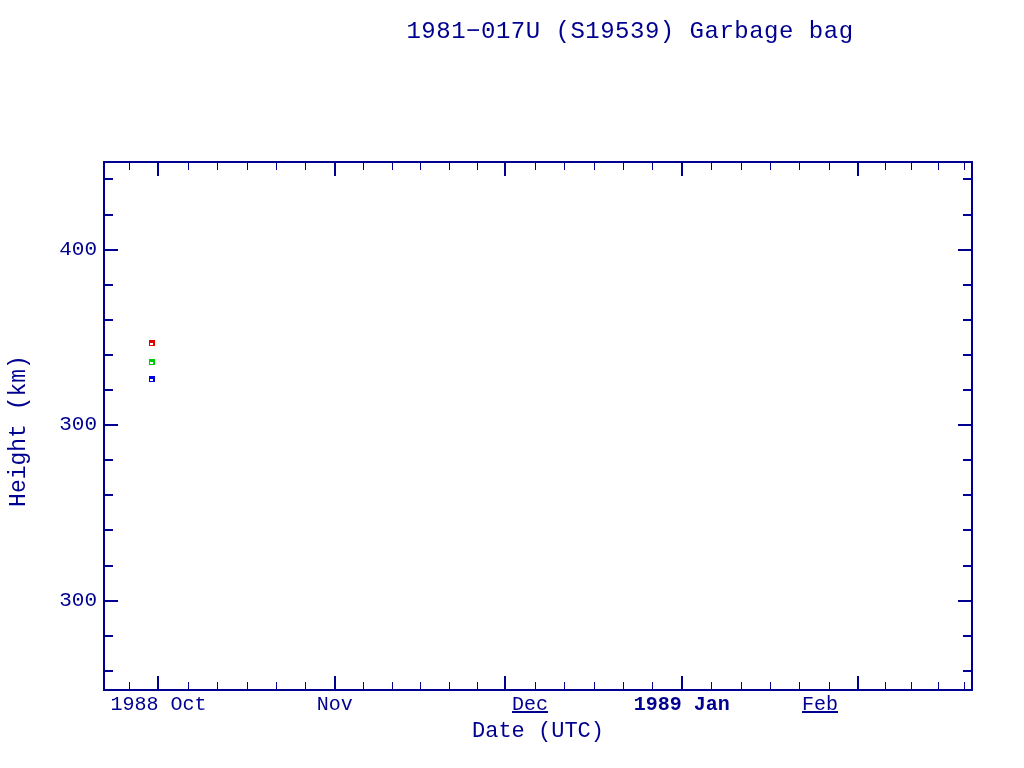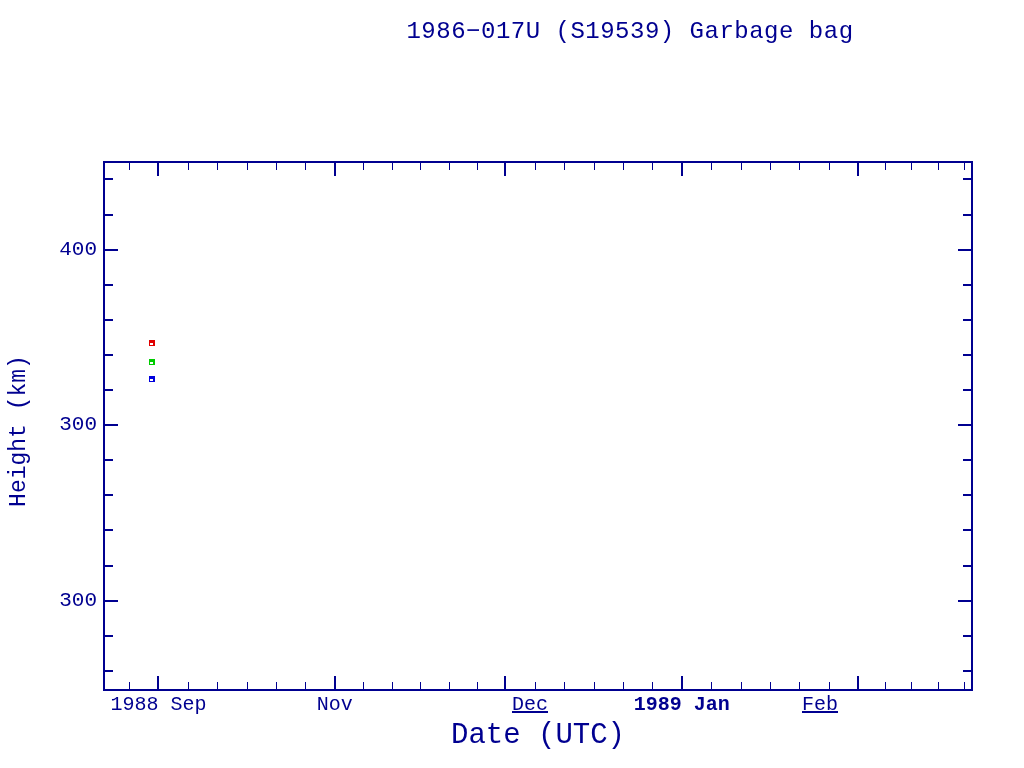--- a/index.html
+++ b/index.html
@@ -33,33 +33,33 @@
     font-size: 21px; line-height: 22px; text-align: left; white-space: nowrap;
   }
   .y-axis-title {
     position: absolute; left: 19px; top: 431px;
     transform: translate(-50%, -50%) rotate(-90deg);
     font-size: 23px; white-space: nowrap;
   }
   .x-axis-title {
     position: absolute; left: 538px; top: 719px;
     transform: translateX(-50%);
-    font-size: 29px; white-space: nowrap; text-align: center;
+    font-size: 22px; white-space: nowrap; text-align: center;
   }
   .marker { position: absolute; width: 6px; height: 6px; }
   .marker .notch {
     position: absolute; left: 1px; bottom: 1px;
     width: 3px; height: 2px; background: #ffffff;
   }
 </style>
 </head>
 <body style="background: rgb(255, 255, 255);">
 
 <div class="figure">
-  <div class="chart-title">1986−017U (S19539) Garbage bag</div>
+  <div class="chart-title">1981−017U (S19539) Garbage bag</div>
   <div class="y-axis-title">Height (km)</div>
   <div class="plot-box">
       <div class="tick" style="left: 52.4593px; bottom: 0px; width: 2px; height: 13px;"></div>
       <div class="tick" style="left: 52.4593px; top: 0px; width: 2px; height: 13px;"></div>
       <div class="tick" style="left: 228.791px; bottom: 0px; width: 2px; height: 13px;"></div>
       <div class="tick" style="left: 228.791px; top: 0px; width: 2px; height: 13px;"></div>
       <div class="tick" style="left: 399.435px; bottom: 0px; width: 2px; height: 13px;"></div>
       <div class="tick" style="left: 399.435px; top: 0px; width: 2px; height: 13px;"></div>
       <div class="tick" style="left: 575.768px; bottom: 0px; width: 2px; height: 13px;"></div>
       <div class="tick" style="left: 575.768px; top: 0px; width: 2px; height: 13px;"></div>
@@ -149,21 +149,21 @@
         <div class="notch"></div>
       </div>
       <div class="marker" style="left: 43.6335px; top: 195.944px; background: rgb(0, 204, 0);">
         <div class="notch"></div>
       </div>
       <div class="marker" style="left: 43.6335px; top: 213.493px; background: rgb(0, 0, 221);">
         <div class="notch"></div>
       </div>
     </div>
   <div class="x-axis-title">Date (UTC)</div>
-<div class="x-tick-label" style="left: 158.459px;">1988 Sep</div>
+<div class="x-tick-label" style="left: 158.459px;">1988 Oct</div>
     <div class="x-tick-label" style="left: 334.791px;">Nov</div>
     <div class="x-tick-label" style="left: 530px; text-decoration: underline;">Dec</div>
     <div class="x-tick-label" style="left: 681.768px; font-weight: bold;">1989 Jan</div>
     <div class="x-tick-label" style="left: 820px; text-decoration: underline;">Feb</div>
     <div class="y-tick-label" style="top: 589.619px;">300</div>
     <div class="y-tick-label" style="top: 414.123px;">300</div>
     <div class="y-tick-label" style="top: 238.626px;">400</div>
   </div>
 
 </body></html>

